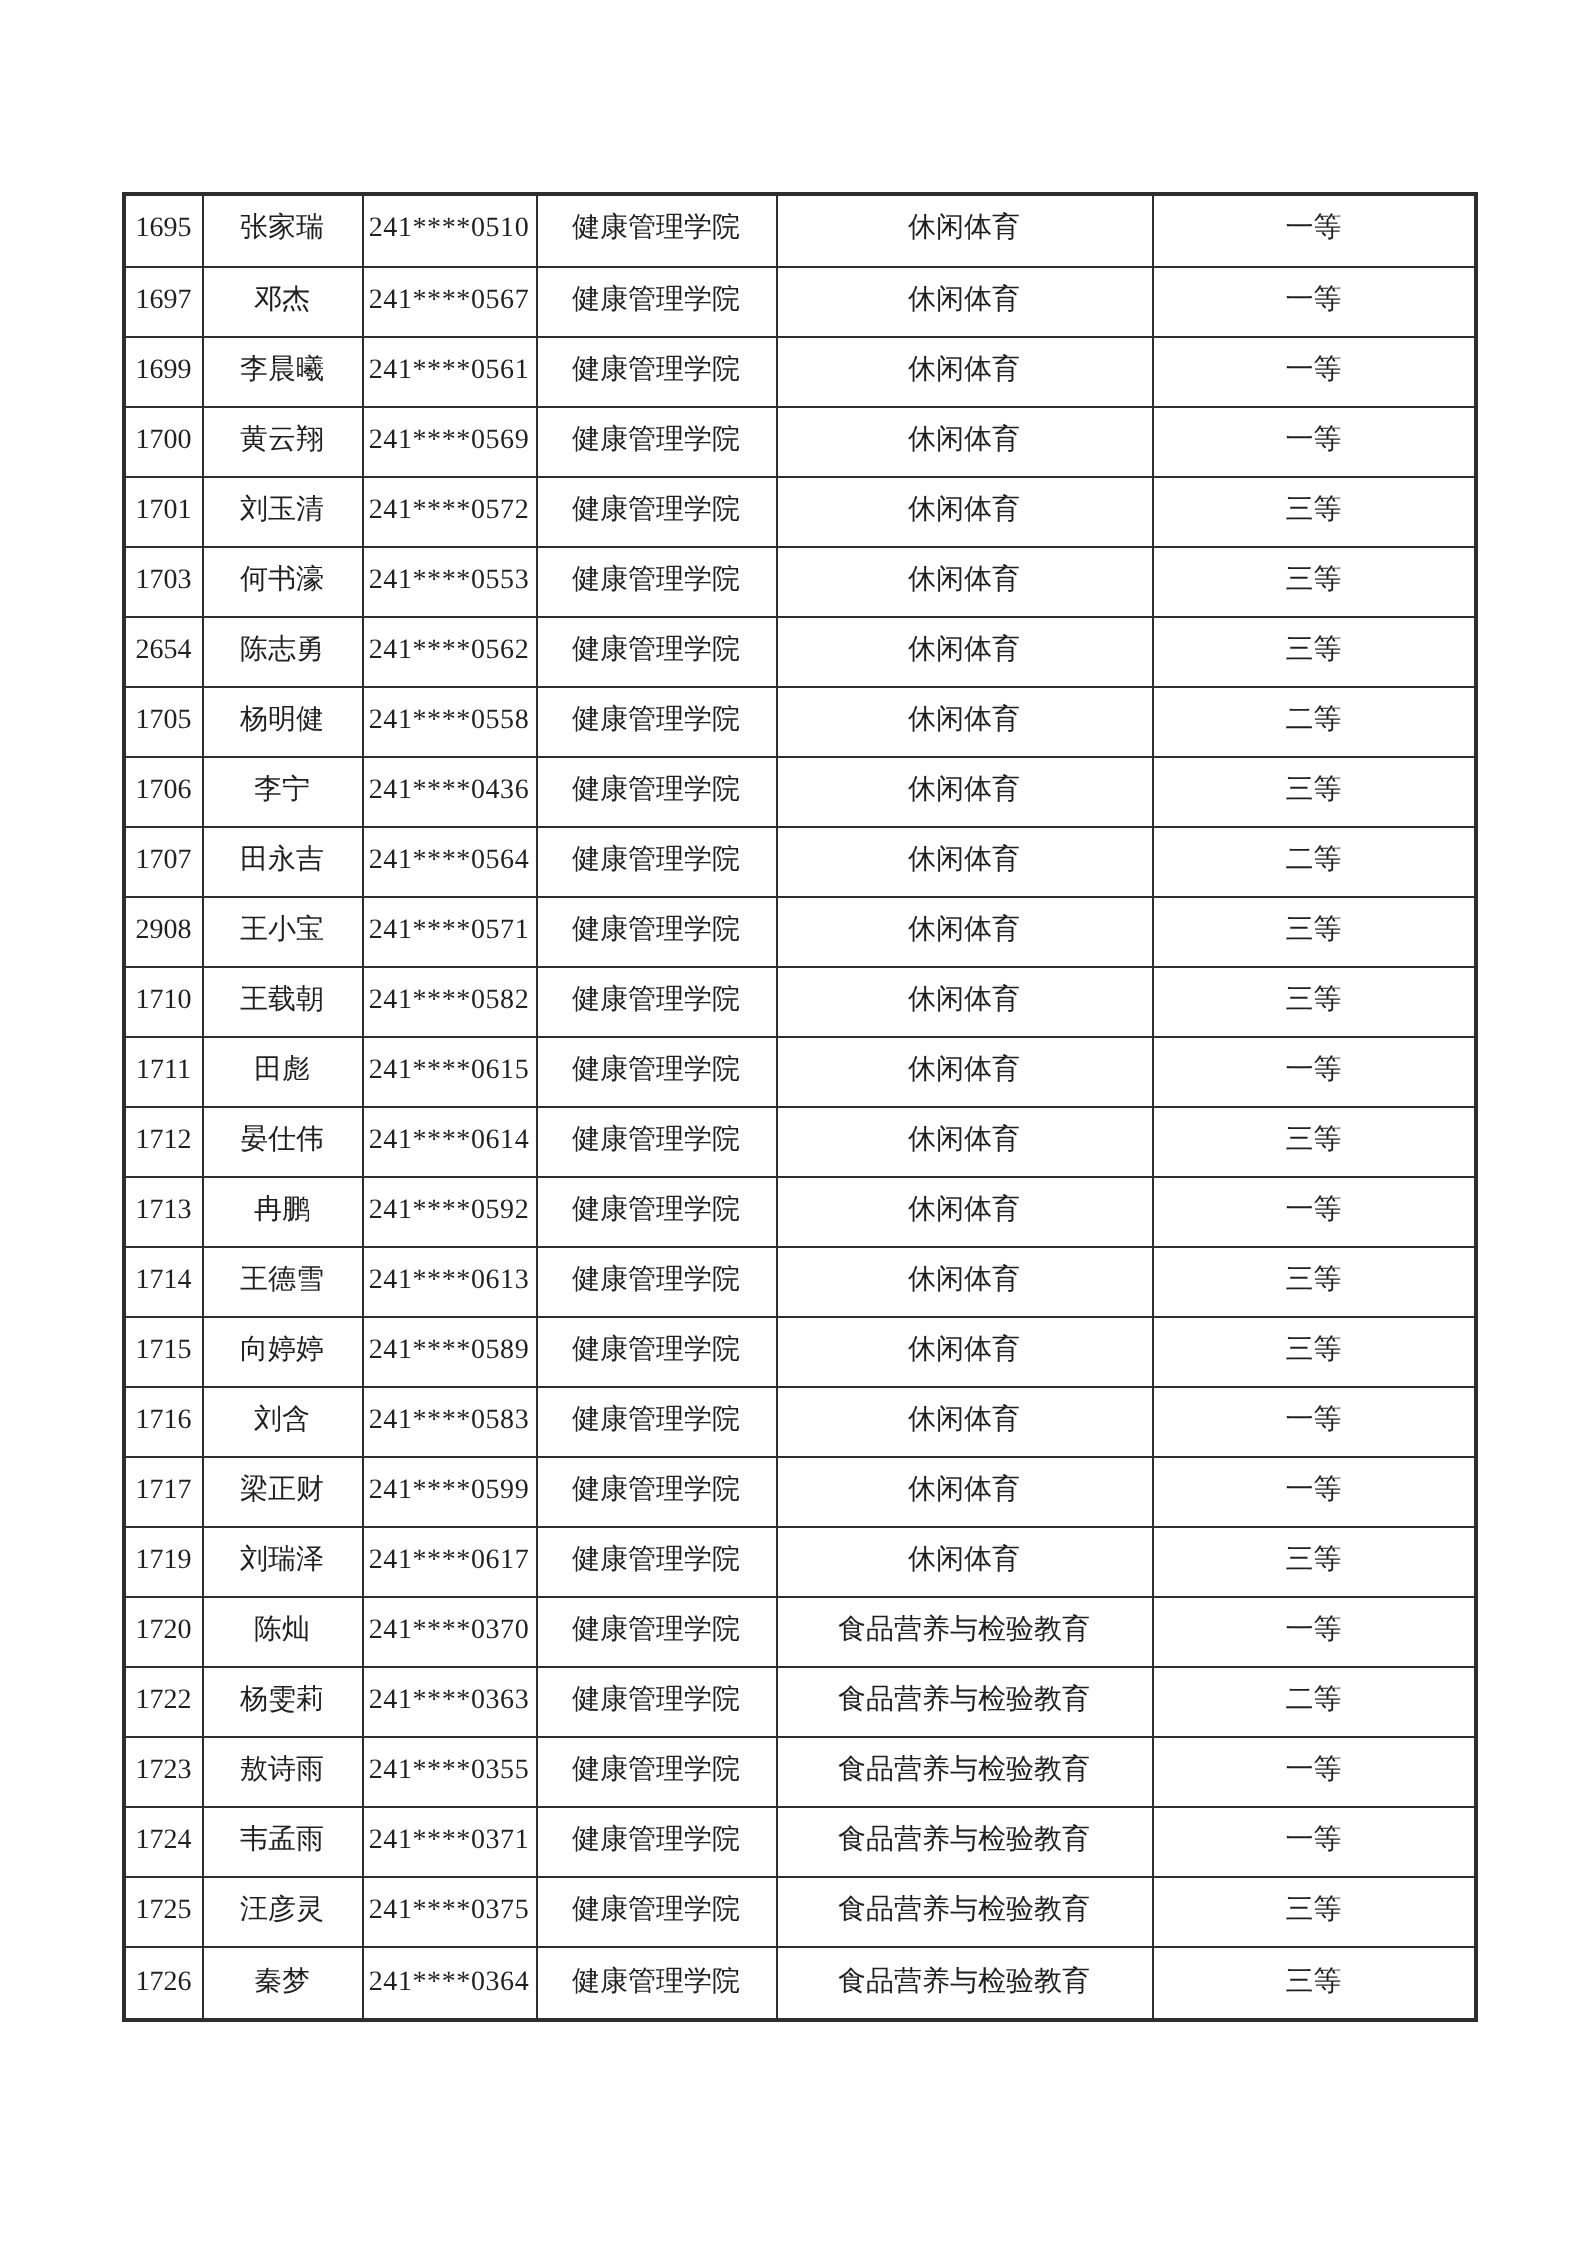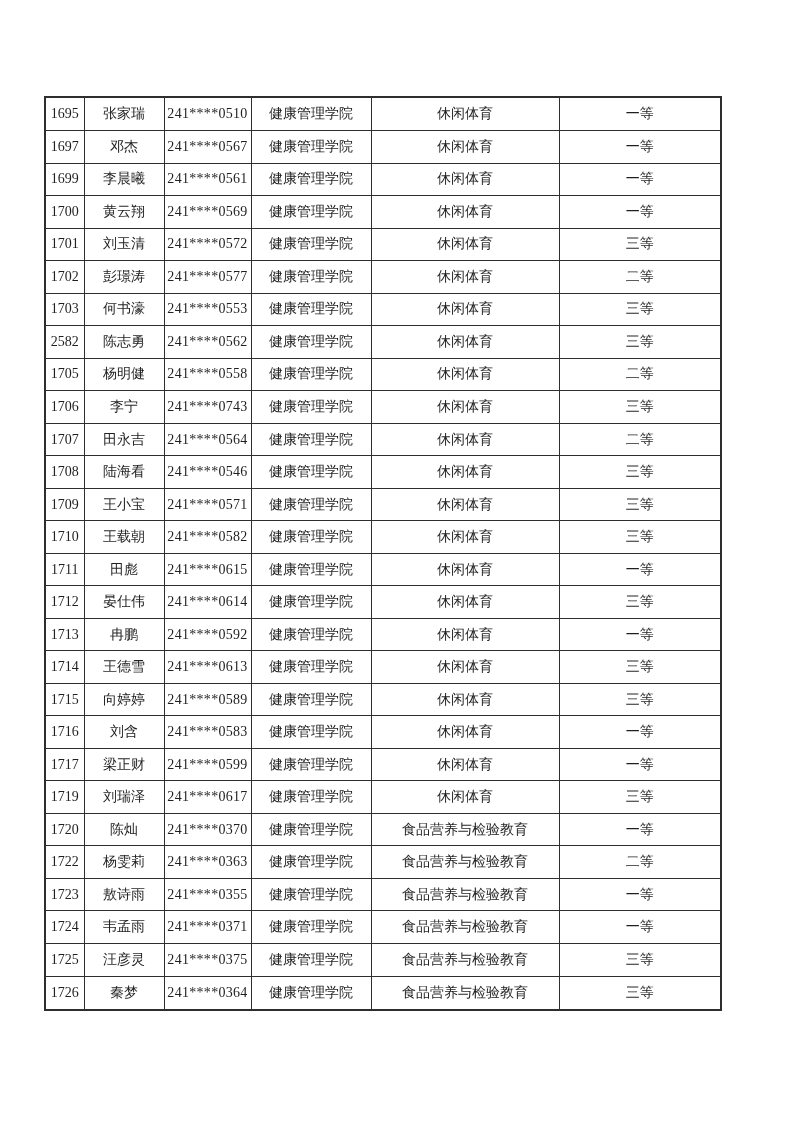--- a/index.html
+++ b/index.html
@@ -13,21 +13,21 @@
     position: relative;
     font-family: "Liberation Serif", "DejaVu Serif", serif;
   }
   .page {
     position: absolute;
     inset: 0;
     background: #ffffff;
   }
   table.award-table {
     position: absolute;
-    left: 44px;
+    left: 61px;
     top: 96px;
     width: 676px;
     height: 915px;
     border-collapse: collapse;
     table-layout: fixed;
     border: 2px solid #2e2e2e;
   }
   table.award-table td {
     border: 1px solid #2e2e2e;
     text-align: center;
@@ -90,77 +90,61 @@
         </tr>
         <tr>
           <td class="col0">1701</td>
           <td class="col1">刘玉清</td>
           <td class="col2">241****0572</td>
           <td class="col3">健康管理学院</td>
           <td class="col4">休闲体育</td>
           <td class="col5">三等</td>
         </tr>
         <tr>
-          <td class="col0">1702</td>
-          <td class="col1">彭璟涛</td>
-          <td class="col2">241****0577</td>
-          <td class="col3">健康管理学院</td>
-          <td class="col4">休闲体育</td>
-          <td class="col5">二等</td>
-        </tr>
-        <tr>
           <td class="col0">1703</td>
           <td class="col1">何书濠</td>
           <td class="col2">241****0553</td>
           <td class="col3">健康管理学院</td>
           <td class="col4">休闲体育</td>
           <td class="col5">三等</td>
         </tr>
         <tr>
-          <td class="col0">2582</td>
+          <td class="col0">2654</td>
           <td class="col1">陈志勇</td>
           <td class="col2">241****0562</td>
           <td class="col3">健康管理学院</td>
           <td class="col4">休闲体育</td>
           <td class="col5">三等</td>
         </tr>
         <tr>
           <td class="col0">1705</td>
           <td class="col1">杨明健</td>
           <td class="col2">241****0558</td>
           <td class="col3">健康管理学院</td>
           <td class="col4">休闲体育</td>
           <td class="col5">二等</td>
         </tr>
         <tr>
           <td class="col0">1706</td>
           <td class="col1">李宁</td>
-          <td class="col2">241****0743</td>
+          <td class="col2">241****0436</td>
           <td class="col3">健康管理学院</td>
           <td class="col4">休闲体育</td>
           <td class="col5">三等</td>
         </tr>
         <tr>
           <td class="col0">1707</td>
           <td class="col1">田永吉</td>
           <td class="col2">241****0564</td>
           <td class="col3">健康管理学院</td>
           <td class="col4">休闲体育</td>
           <td class="col5">二等</td>
         </tr>
         <tr>
-          <td class="col0">1708</td>
-          <td class="col1">陆海看</td>
-          <td class="col2">241****0546</td>
-          <td class="col3">健康管理学院</td>
-          <td class="col4">休闲体育</td>
-          <td class="col5">三等</td>
-        </tr>
-        <tr>
-          <td class="col0">1709</td>
+          <td class="col0">2908</td>
           <td class="col1">王小宝</td>
           <td class="col2">241****0571</td>
           <td class="col3">健康管理学院</td>
           <td class="col4">休闲体育</td>
           <td class="col5">三等</td>
         </tr>
         <tr>
           <td class="col0">1710</td>
           <td class="col1">王载朝</td>
           <td class="col2">241****0582</td>

